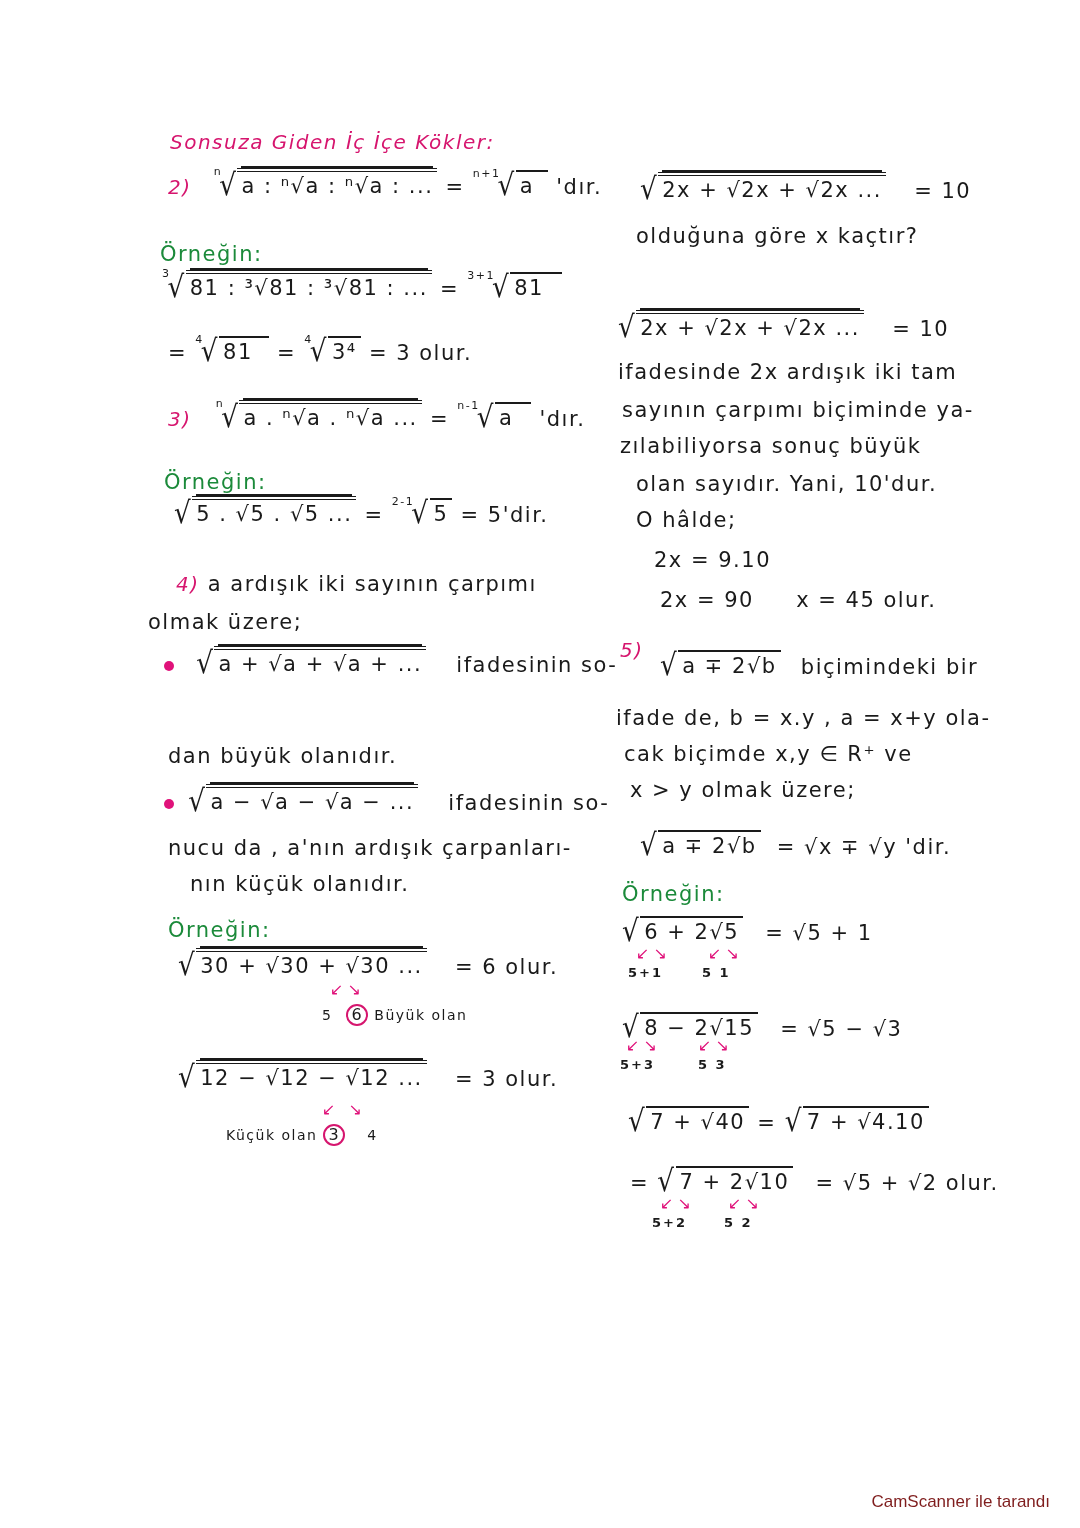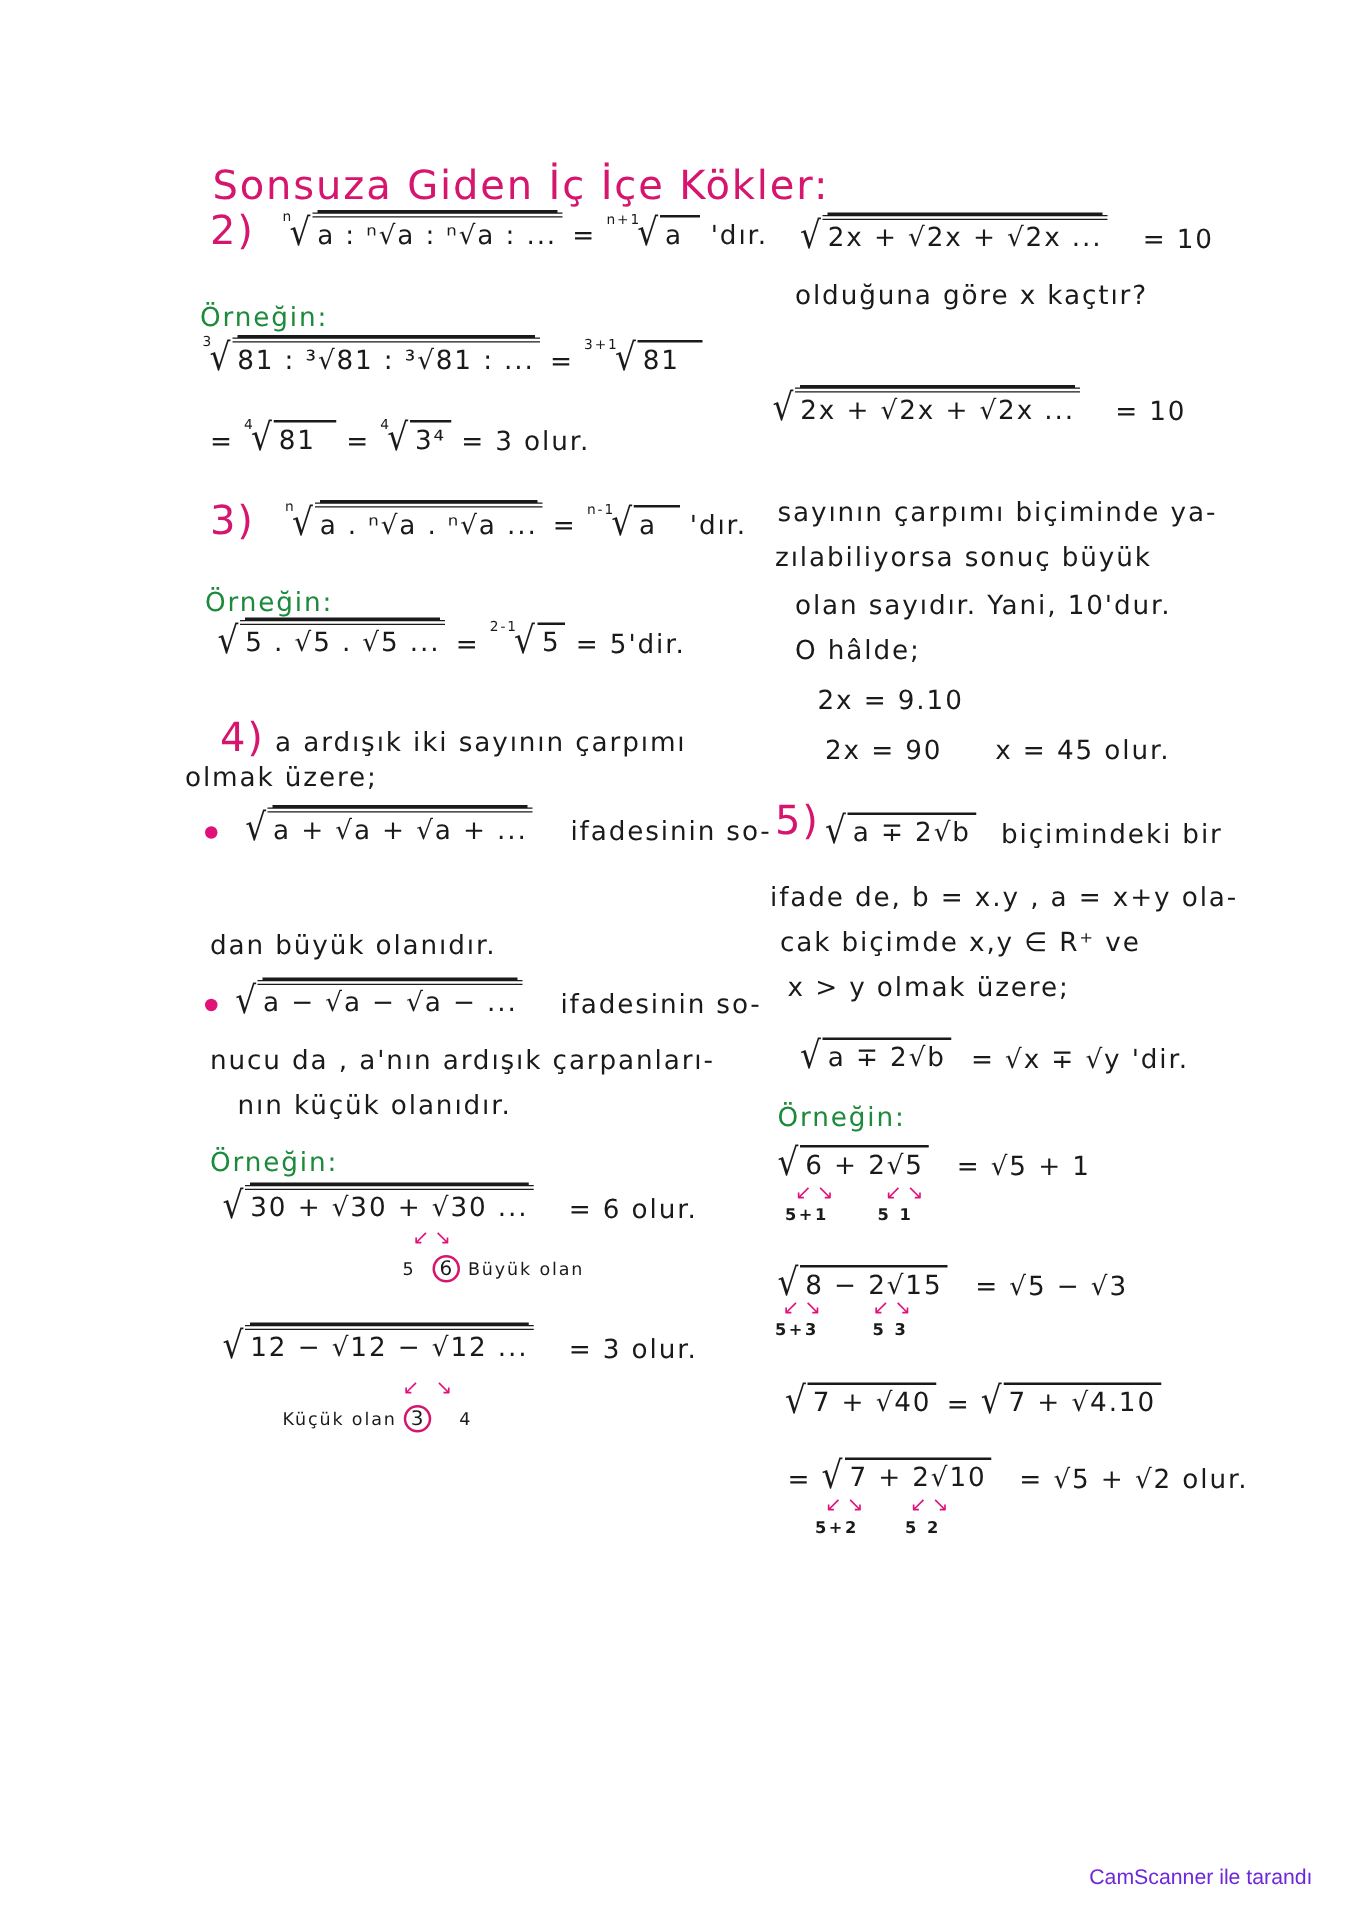--- a/index.html
+++ b/index.html
@@ -13,21 +13,21 @@
   .page { position: absolute; left: 0; top: 0; width: 1080px; height: 1528px; }
   .ln {
     position: absolute;
     white-space: nowrap;
     font-size: 21px;
     letter-spacing: 1.5px;
     line-height: 1;
   }
   .pink { color: #d6156e; }
   .green { color: #1b8a3a; margin-top: 12px; }
-  .big { font-size: 32px; }
+  .big { font-size: 20px; font-style: italic; }
   .sm { font-size: 13px; font-weight: bold; letter-spacing: 2px; }
   .xs { font-size: 14px; }
 
   
   .rad { display: inline-flex; align-items: flex-end; vertical-align: bottom; }
   .rad .idx { font-size: 11px; align-self: flex-start; margin-right: -3px; margin-top: -2px; }
   .rad .sym { font-size: 1.25em; line-height: 1; transform: scaleY(1.15); display: inline-block; }
   .rad .body {
     border-top: 2px solid #1a1a1a;
     padding: 2px 4px 0 4px;
@@ -41,21 +41,21 @@
     background: #e0127a; vertical-align: middle; margin-right: 14px;
   }
   .circ {
     display: inline-block; border: 2px solid #d6156e; border-radius: 50%;
     width: 22px; height: 22px; text-align: center; line-height: 18px;
     font-size: 16px; color: #1a1a1a;
   }
   .arrows { color: #e0127a; font-size: 16px; letter-spacing: 4px; }
   .footer {
     position: absolute; right: 30px; top: 1492px;
-    font-family: "Liberation Sans", sans-serif; font-size: 17px; color: #6d28d9;
+    font-family: "Liberation Sans", sans-serif; font-size: 17px; color: #7f1d1d;
     letter-spacing: 0;
   }
 </style>
 </head>
 <body>
 
 <div class="page">
 
   <div class="ln pink big" style="left:170px; top:132px;">Sonsuza Giden İç İçe Kökler:</div>
 
@@ -205,20 +205,21 @@
   </div>
   <div class="ln" style="left:636px; top:226px;">olduğuna göre x kaçtır?</div>
 
   <div class="ln" style="left:618px; top:310px;">
     <span class="rad">
         <span class="sym">√</span>
         <span class="body tpl">2x + √2x + √2x ...</span>
       </span>
     <span style="margin-left:20px;">= 10</span>
   </div>
+  <div class="ln" style="left:618px; top:362px;">ifadesinde 2x ardışık iki tam</div>
   <div class="ln" style="left:622px; top:400px;">sayının çarpımı biçiminde ya-</div>
   <div class="ln" style="left:620px; top:436px;">zılabiliyorsa sonuç büyük</div>
   <div class="ln" style="left:636px; top:474px;">olan sayıdır. Yani, 10'dur.</div>
   <div class="ln" style="left:636px; top:510px;">O hâlde;</div>
   <div class="ln" style="left:654px; top:550px;">2x = 9.10</div>
   <div class="ln" style="left:660px; top:590px;">
     <span>2x = 90</span>
     <span style="margin-left:34px;">x = 45 olur.</span>
   </div>
 

